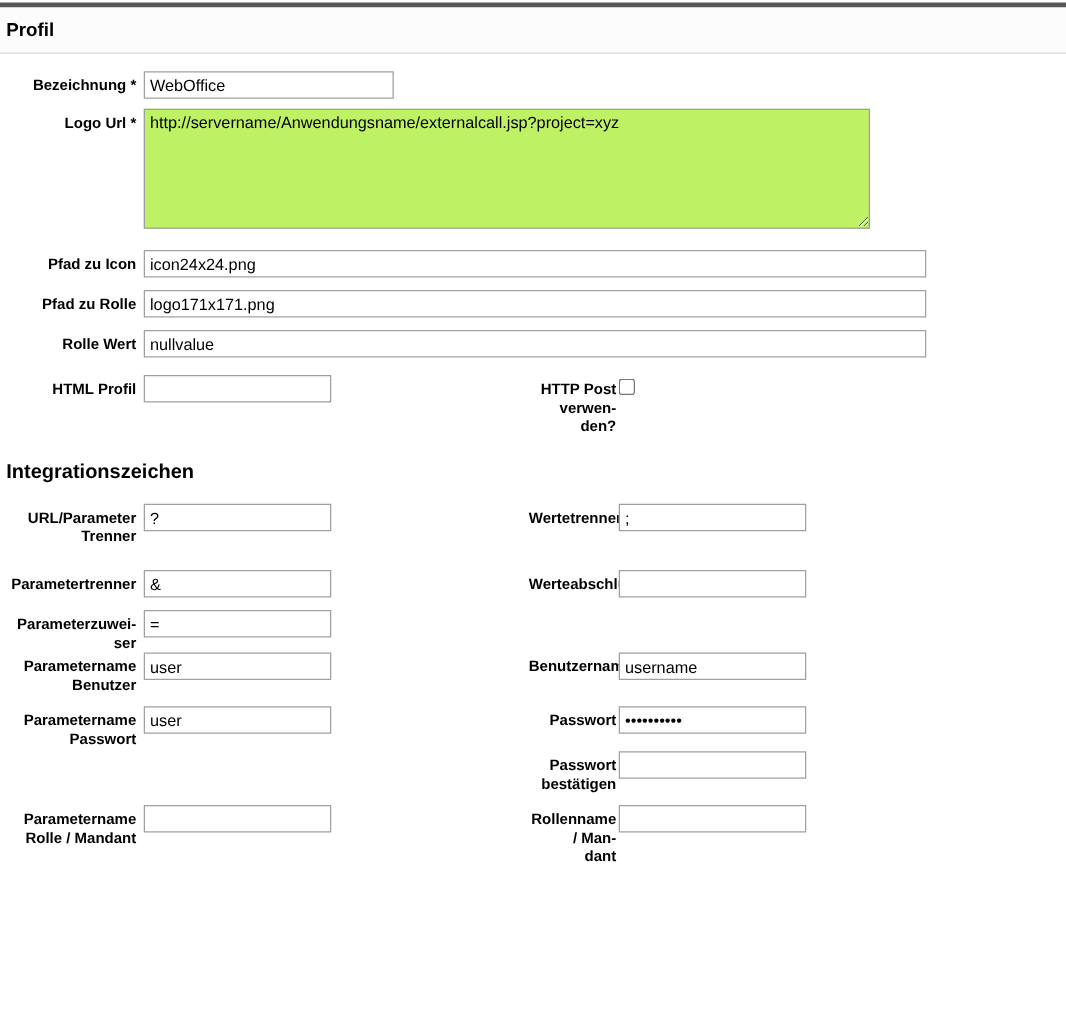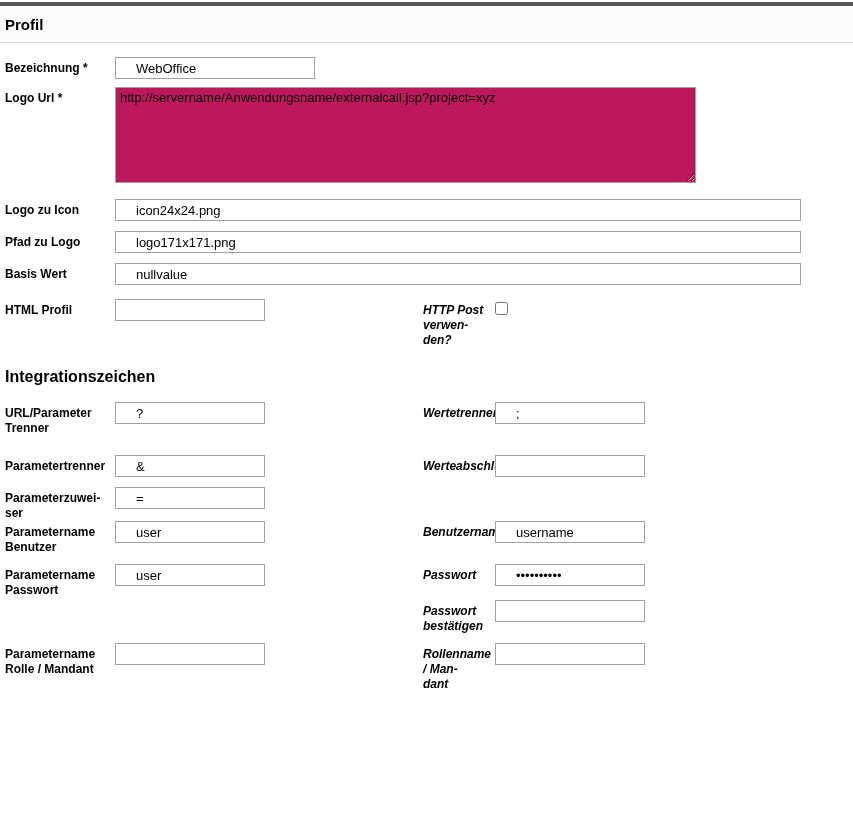--- a/index.html
+++ b/index.html
@@ -18,34 +18,34 @@
     border-bottom:1px solid #d9d9d9;
   }
   .content { padding:14px 5px 0 5px; }
   .row {
     display:grid;
     grid-template-columns:110px 308px 72px 1fr;
     align-items:start;
   }
   .lbl {
     font-size:12px; font-weight:bold; line-height:15px;
-    white-space:pre-line; padding:4px 6px 0 0;
+    white-space:pre-line; padding:4px 6px 0 0;text-align:right;
   }
-  .rlbl { padding-right:2px;font-style:italic; }
+  .rlbl { padding-right:2px; }
   .in {
     height:22px; border:1px solid #a0a0a0; background:#fff;
     font:13px "Liberation Sans", sans-serif; color:#000;
-    padding:2px 20px; border-radius:0;
+    padding:2px 4px; border-radius:0;
   }
   .w200 { width:200px; }
   .w150 { width:150px; }
-  .wide { width:686px; }
+  .wide { width:626px; }
   .ta {
     width:581px; height:96px;
-    border:1px solid #a0a0a0; background:#be185d;
+    border:1px solid #a0a0a0; background:#bef264;
     font:13px "Liberation Sans", sans-serif; color:#000;
     padding:2px 4px; resize:both;
   }
   .span-cell { grid-column:2 / 5; }
   .chk { width:13px; height:13px; margin:3px 0 0 0; }
   .section-heading { font-size:16px; font-weight:bold; margin:20px 0 16px 0; }
   .mb8{margin-bottom:8px} .mb9{margin-bottom:9px} .mb10{margin-bottom:10px}
   .mb11{margin-bottom:11px} .mb12{margin-bottom:12px} .mb14{margin-bottom:14px}
   .mb2{margin-bottom:2px} .mb3{margin-bottom:19px}
 </style>
@@ -63,31 +63,31 @@
     <div><input class="in w200" type="text" value="WebOffice" style=""></div>
   </div>
 
   <div class="row mb12">
     <label class="lbl">Logo Url *</label>
     <div class="span-cell"><textarea class="ta" style="">http://servername/Anwendungsname/externalcall.jsp?project=xyz</textarea></div>
   </div>
 
 
   <div class="row mb10">
-    <label class="lbl">Logo zu Icon</label>
+    <label class="lbl">Pfad zu Icon</label>
     <div class="span-cell"><input class="in wide" type="text" value="icon24x24.png" style=""></div>
   </div>
 
   <div class="row mb10">
-    <label class="lbl">Pfad zu Logo</label>
+    <label class="lbl">Pfad zu Rolle</label>
     <div class="span-cell"><input class="in wide" type="text" value="logo171x171.png" style=""></div>
   </div>
 
   <div class="row mb14">
-    <label class="lbl">Basis Wert</label>
+    <label class="lbl">Rolle Wert</label>
     <div class="span-cell"><input class="in wide" type="text" value="nullvalue" style=""></div>
   </div>
 
   <div class="row">
     <label class="lbl">HTML Profil</label>
     <div><input class="in w150" type="text" value="" style=""></div>
     <label class="lbl rlbl">HTTP Post verwen-
 den?</label>
     <div><input class="chk" type="checkbox" style=""></div>
   </div>

